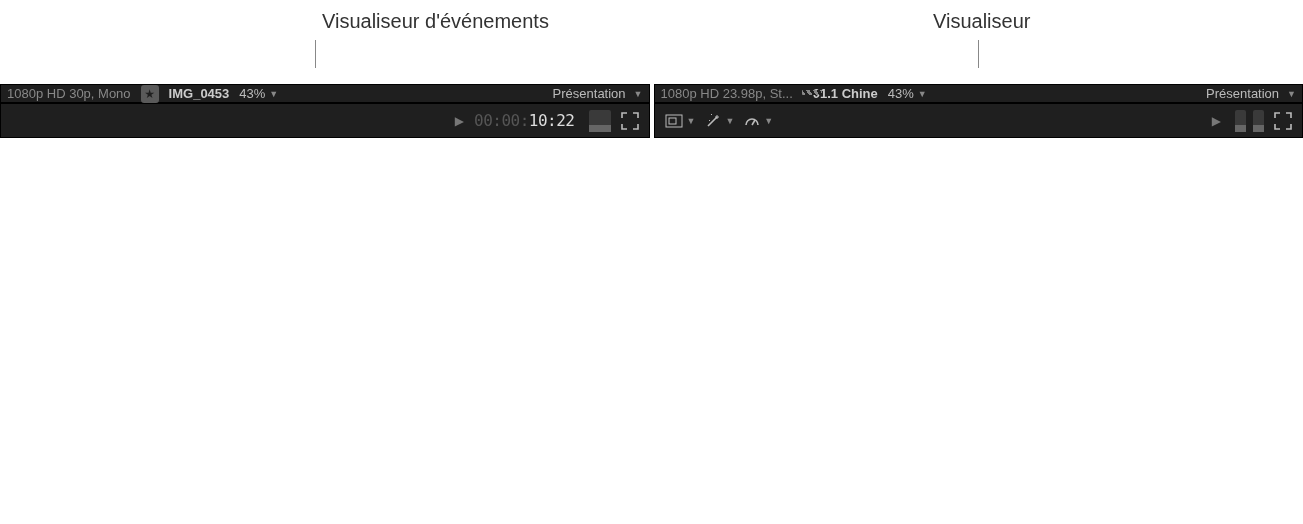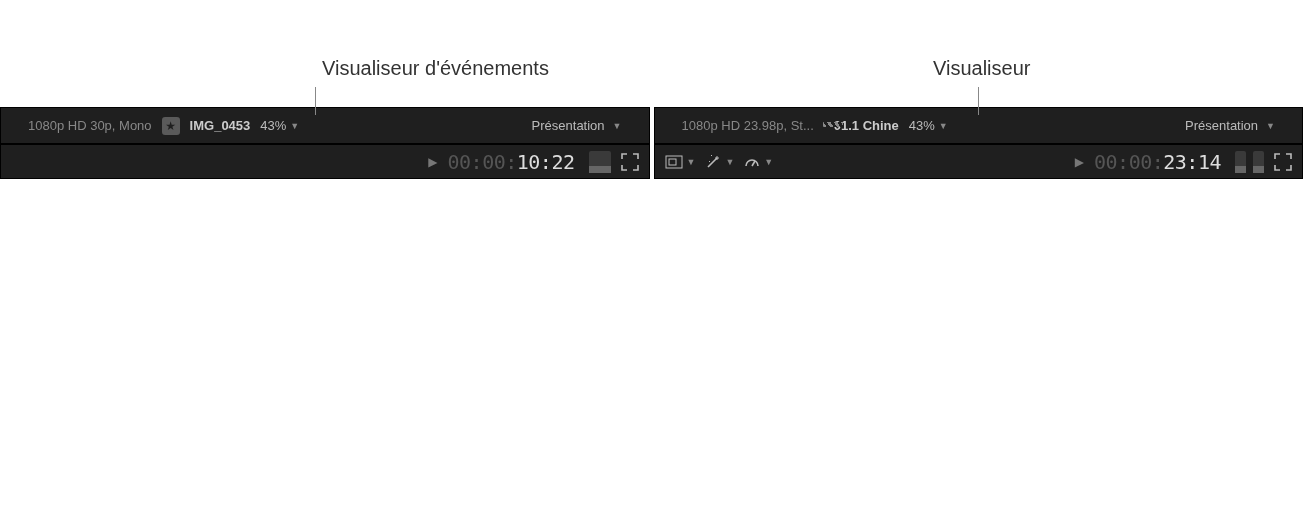--- a/index.html
+++ b/index.html
@@ -1,38 +1,38 @@
 <!DOCTYPE html>
 <html><head>
 <meta charset="utf-8">
 <style>
   * { margin:0; padding:0; box-sizing:border-box; }
   body { background:#fff; font-family:-apple-system, Helvetica, Arial, sans-serif; color:#aaa; font-size:14px; }
   .wrap { width:1303px; }
-  .labels { display:flex; height:60px; position:relative;margin-top:47px; }
+  .labels { display:flex; height:84px; position:relative; }
   .label { position:absolute; top:10px; color:#333; font-size:20px; }
   .label.l { left:322px; }
   .label.r { left:933px; }
   .pointer { position:absolute; width:1px; height:28px; background:#888; top:40px; }
   .pointer.l { left:315px; }
   .pointer.r { left:978px; }
   .row { display:flex; gap:4px; }
   .pane { flex:1; background:#000; display:flex; flex-direction:column; border:1px solid #000; }
-  .topbar { height:36px; background:#1f1f1f; display:flex; align-items:center; padding:0 27px; gap:10px; color:#ccc; font-size:13px; border-bottom:1px solid #000;}
+  .topbar { height:18px; background:#1f1f1f; display:flex; align-items:center; padding:0 6px; gap:10px; color:#ccc; font-size:13px; border-bottom:1px solid #000;}
   .topbar .fmt { color:#888; }
   .topbar .clip { font-weight:700; }
   .topbar .zoom { display:flex; align-items:center; }
   .topbar .dd { display:flex; align-items:center; gap:8px; margin-left:auto; }
   .topbar .star { width:18px; height:18px; background:#5a5a5a; border-radius:3px; display:flex; align-items:center; justify-content:center; font-size:12px; color:#1f1f1f;}
   .chev { font-size:9px; color:#888; }
   .viewport { flex:1; position:relative; overflow:hidden; }
   .bottombar { height:34px; background:#1f1f1f; display:flex; align-items:center; padding:0 10px; gap:10px; border-top:1px solid #000;}
   .btn { display:flex; align-items:center; gap:4px; color:#bbb; font-size:13px; }
   .play { font-size:12px; color:#777; }
-  .tc { font-family:"Menlo","Consolas",monospace; font-size:20px; color:#555; letter-spacing:-0.5px;}
+  .tc { font-family:"Menlo","Consolas",monospace; font-size:16px; color:#555; letter-spacing:-0.5px;}
   .tc .hi { color:#ddd; }
   .progress { width:22px; height:22px; background:#3a3a3a; border-radius:2px; position:relative; margin-left:4px;}
   .progress::after{content:"";position:absolute;left:0;bottom:0;width:100%;height:30%;background:#666;}
   .fs { margin-left:auto; }
   .fs svg, .tool svg{ display:block; }
   .spacer{flex:1;}
   
   .art{position:absolute;inset:0;}
   
   .lotus .leaf{position:absolute;border-radius:50%;background:radial-gradient(circle at 40% 35%, #6ca046, #3d6a2e 70%);}
@@ -138,23 +138,20 @@
         </span>
         <span class="tool">
           <svg width="16" height="16" viewBox="0 0 16 16">
               <path d="M2 12 A6 6 0 0 1 14 12" stroke="#bbb" fill="none" stroke-width="1.6"></path>
               <line x1="8" y1="12" x2="11" y2="7" stroke="#bbb" stroke-width="1.6"></line>
             </svg>
           <span class="chev">▼</span>
         </span>
         <div class="spacer"></div>
         <span class="play">▶</span>
-        <span class="tc">
-          <span>00:00:</span><span class="hi">23:14</span>
-        </span>
         <div class="dualprog">
           <div class="progress"></div>
             <div class="progress"></div>
         </div>
         <span class="fs">
           <svg width="18" height="18" viewBox="0 0 18 18">
             <path d="M1 6 V1 H6 M12 1 H17 V6 M17 12 V17 H12 M6 17 H1 V12" stroke="#bbb" stroke-width="1.6" fill="none"></path>
           </svg>
         </span>
       </div>

